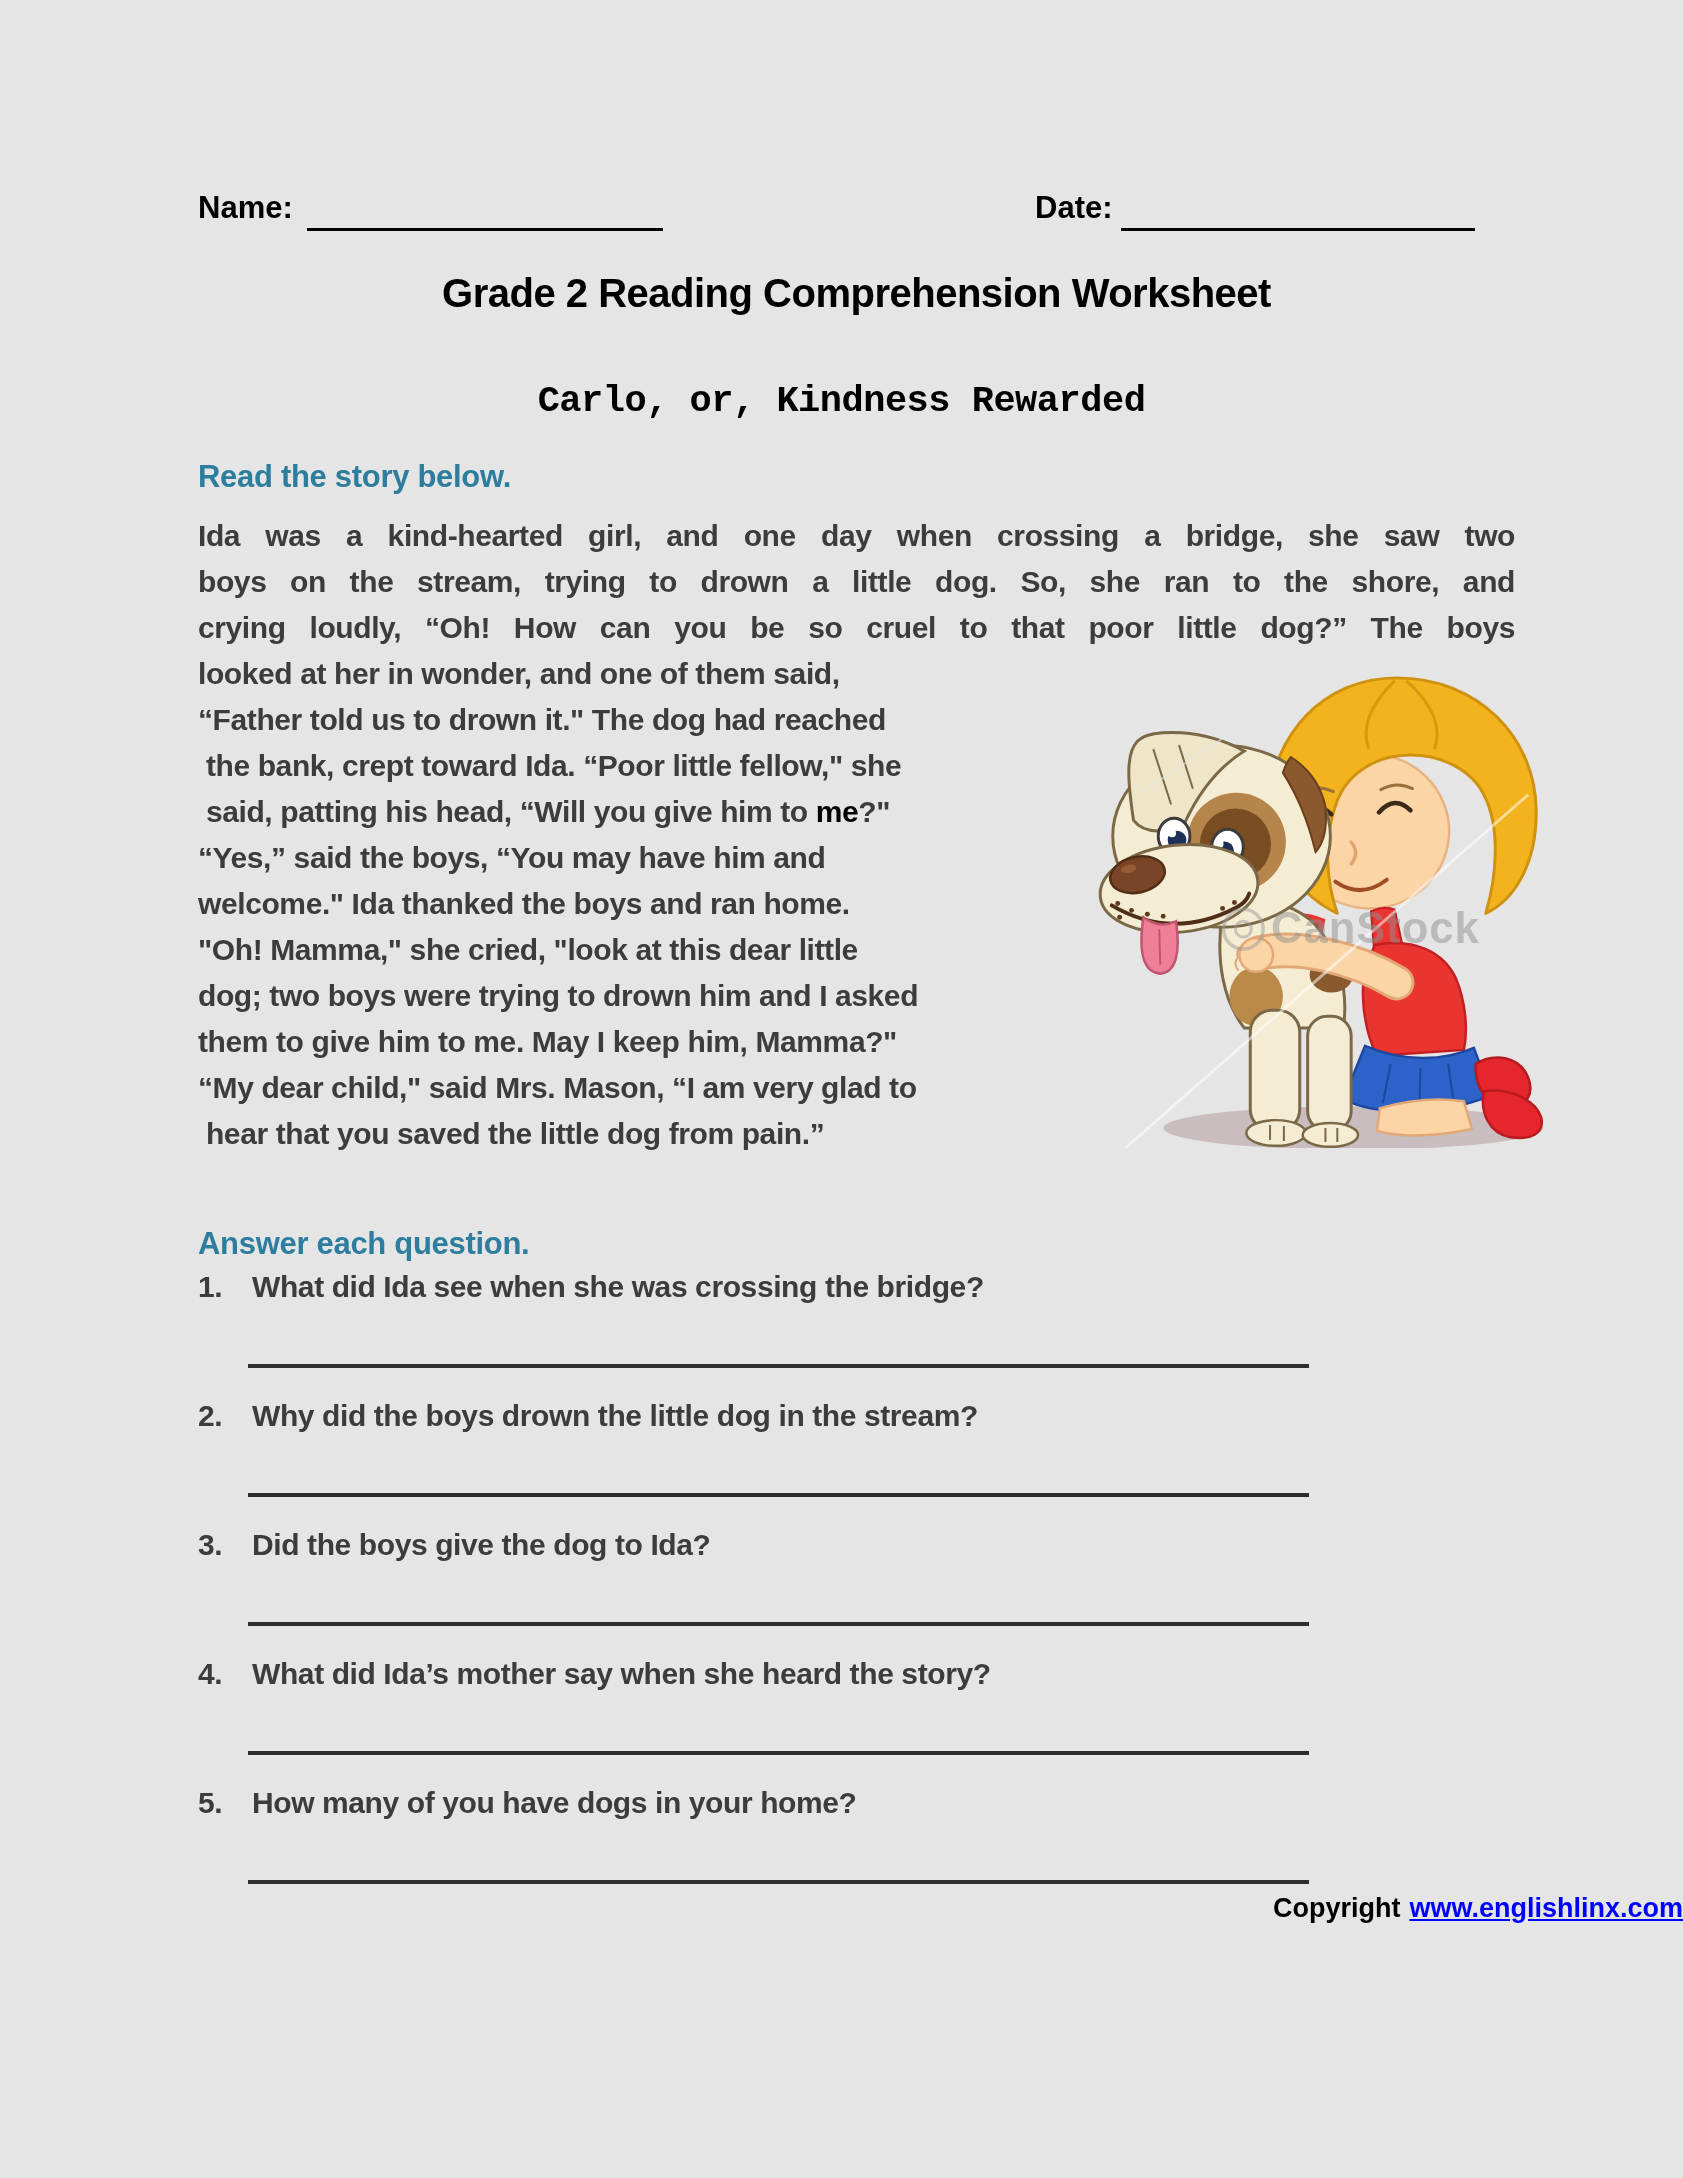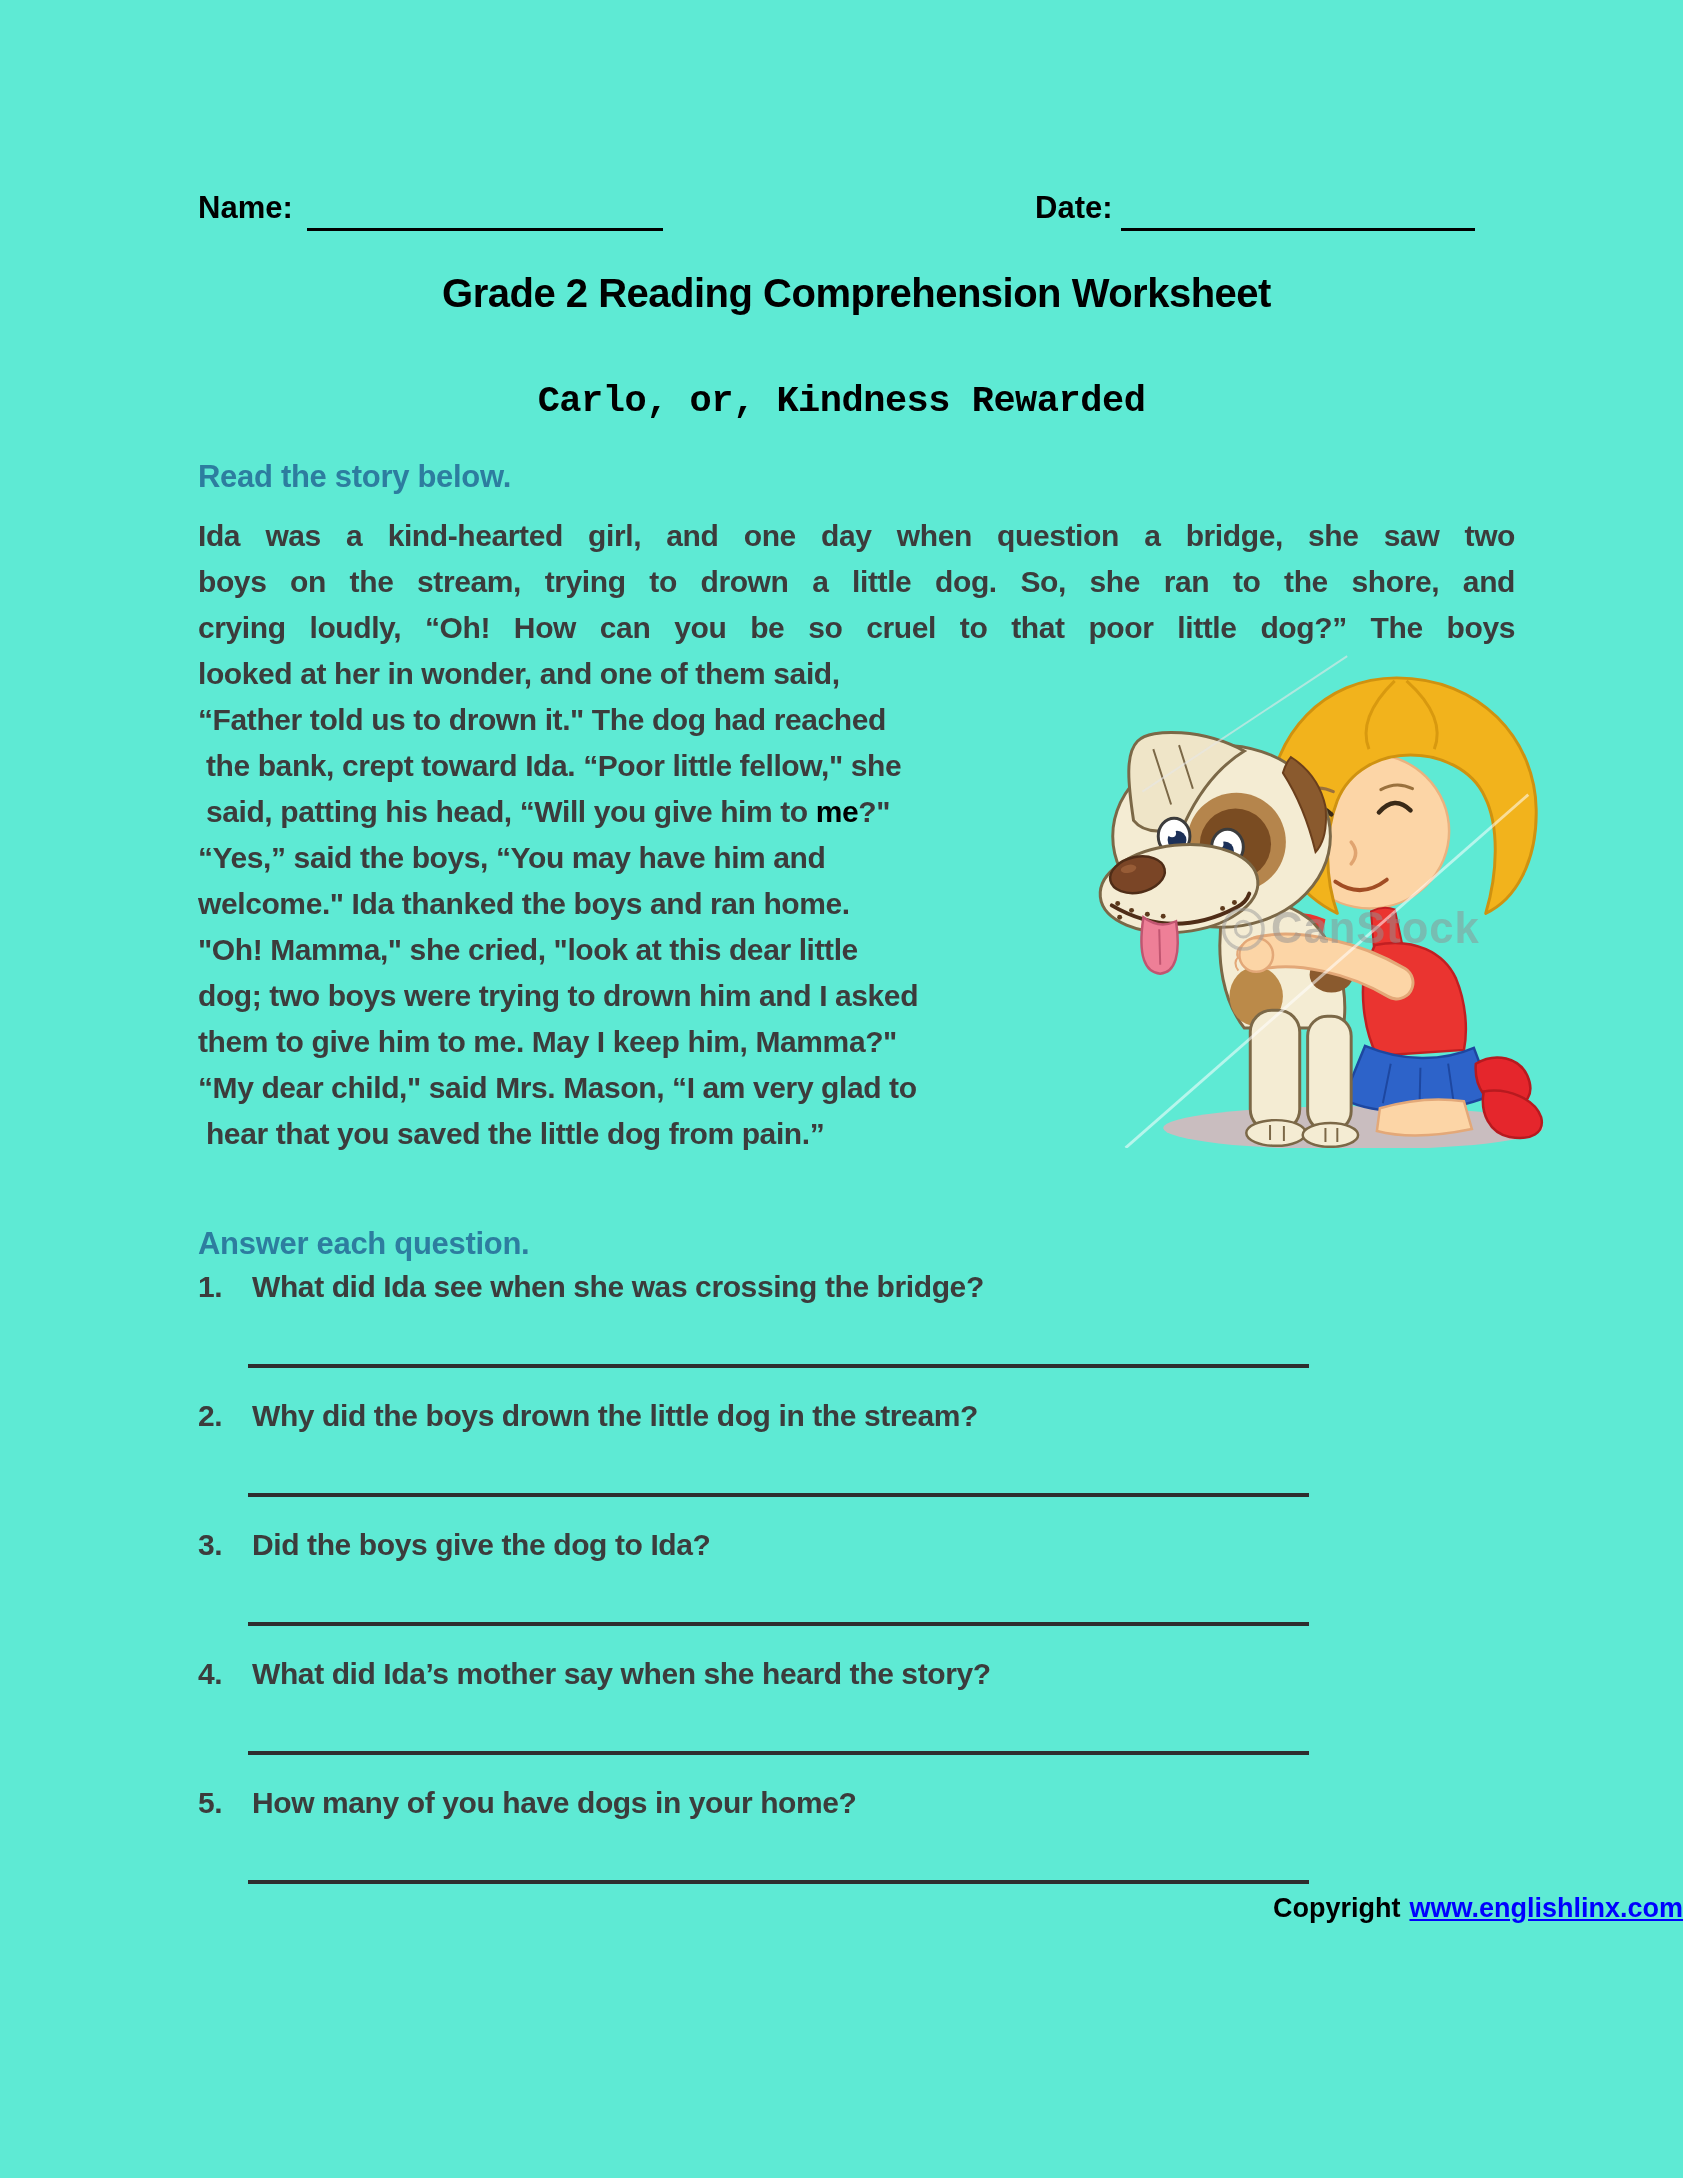--- a/index.html
+++ b/index.html
@@ -1,17 +1,17 @@
 <!DOCTYPE html>
 <html style="--teal: #2d7d9f; --dark: #3c3c3c; --link: #0000ff;"><head>
 <meta charset="utf-8">
 <style>
   html,body{margin:0;padding:0;background:#ffffff;}
   .page{
-    position:relative; width:1683px; height:2178px; background:#5eead4;
+    position:relative; width:1683px; height:2178px; background:#e5e5e5;
     font-family:"Liberation Sans", sans-serif; overflow:hidden;
   }
   
   .name-label{position:absolute;left:198px;top:190px;font-size:31px;font-weight:bold;color:#000;}
   .name-line{position:absolute;left:307px;top:194px;width:356px;height:34px;border-bottom:3px solid #000;}
   .date-label{position:absolute;left:1035px;top:190px;font-size:31px;font-weight:bold;color:#000;}
   .date-line{position:absolute;left:1121px;top:194px;width:354px;height:34px;border-bottom:3px solid #000;}
   
   .title{position:absolute;top:271px;left:0;width:100%;text-align:center;
          font-size:40px;font-weight:bold;color:#000;letter-spacing:-0.5px;padding-left:15px;}
@@ -55,21 +55,21 @@
   <span class="name-line"></span>
   <span class="date-label">Date:</span>
   <span class="date-line"></span>
 
   <div class="title">Grade 2 Reading Comprehension Worksheet</div>
   <div class="subtitle">Carlo, or, Kindness Rewarded</div>
 
   <div class="story">
     <h3 class="section-heading">Read the story below.</h3>
     <div id="story-lines">
-        <div class="story-line"><span>Ida was a kind-hearted girl, and one day when question a bridge, she saw two</span></div>
+        <div class="story-line"><span>Ida was a kind-hearted girl, and one day when crossing a bridge, she saw two</span></div>
         <div class="story-line"><span>boys on the stream, trying to drown a little dog. So, she ran to the shore, and</span></div>
         <div class="story-line"><span>crying loudly, “Oh! How can you be so cruel to that poor little dog?” The boys</span></div>
         <div class="story-line"><span>looked at her in wonder, and one of them said,</span></div>
         <div class="story-line"><span>“Father told us to drown it." The dog had reached</span></div>
         <div class="story-line"><span> the bank, crept toward Ida. “Poor little fellow," she</span></div>
         <div class="story-line"><span> said, patting his head, “Will you give him to </span><span class="em">me</span><span>?"</span></div>
         <div class="story-line"><span>“Yes,” said the boys, “You may have him and</span></div>
         <div class="story-line"><span>welcome." Ida thanked the boys and ran home.</span></div>
         <div class="story-line"><span>"Oh! Mamma," she cried, "look at this dear little</span></div>
         <div class="story-line"><span>dog; two boys were trying to drown him and I asked</span></div>

